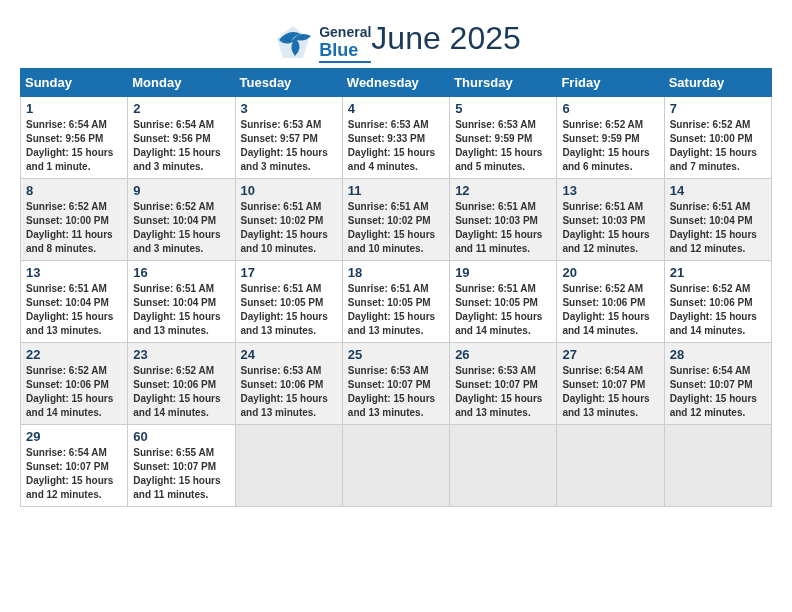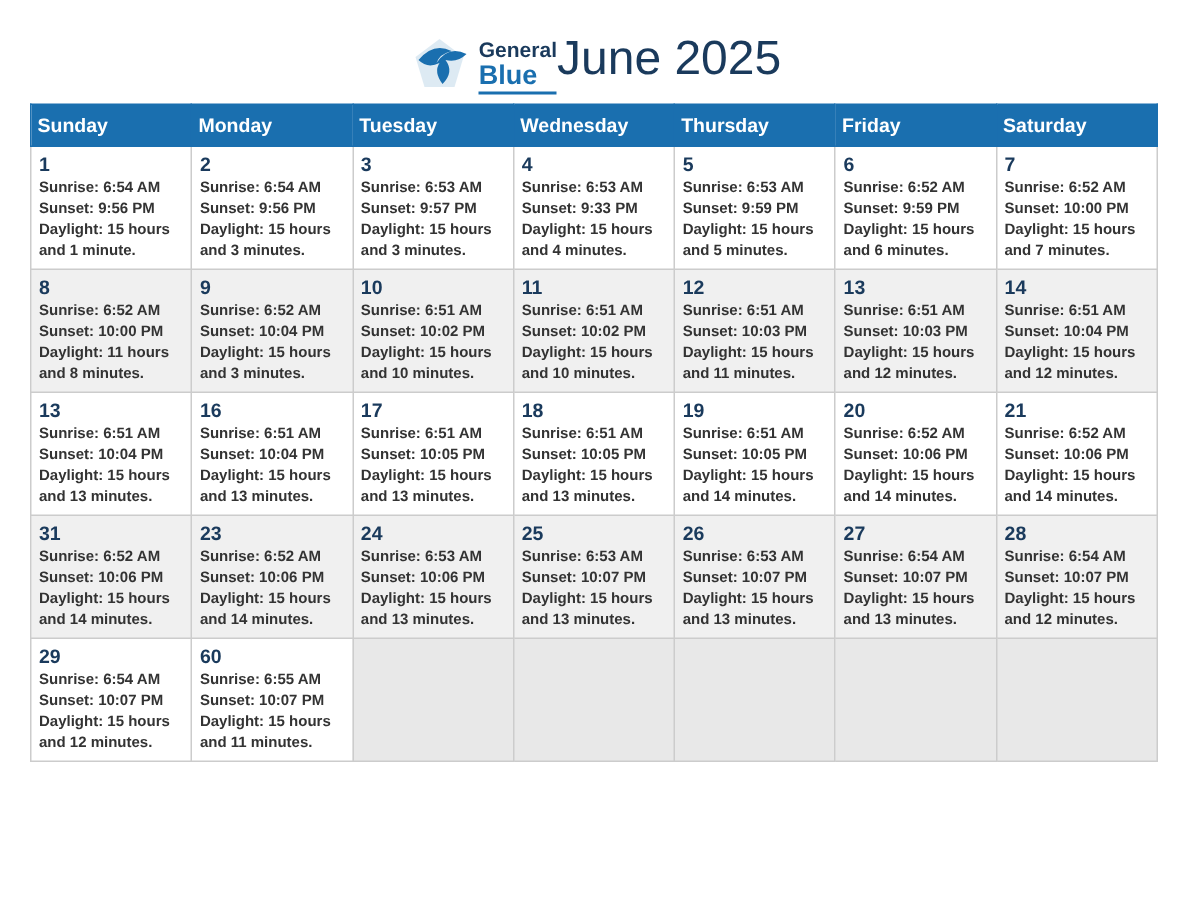--- a/index.html
+++ b/index.html
@@ -217,21 +217,21 @@
             <span class="day-num">20</span>
             <div class="day-info"><span>Sunrise: 6:52 AM</span><br><span>Sunset: 10:06 PM</span><br><span>Daylight: 15 hours and 14 minutes.</span></div>
           </td>
           <td>
             <span class="day-num">21</span>
             <div class="day-info"><span>Sunrise: 6:52 AM</span><br><span>Sunset: 10:06 PM</span><br><span>Daylight: 15 hours and 14 minutes.</span></div>
           </td>
         </tr>
         <tr>
           <td>
-            <span class="day-num">31</span>
+            <span class="day-num">22</span>
             <div class="day-info"><span>Sunrise: 6:52 AM</span><br><span>Sunset: 10:06 PM</span><br><span>Daylight: 15 hours and 14 minutes.</span></div>
           </td>
           <td>
             <span class="day-num">23</span>
             <div class="day-info"><span>Sunrise: 6:52 AM</span><br><span>Sunset: 10:06 PM</span><br><span>Daylight: 15 hours and 14 minutes.</span></div>
           </td>
           <td>
             <span class="day-num">24</span>
             <div class="day-info"><span>Sunrise: 6:53 AM</span><br><span>Sunset: 10:06 PM</span><br><span>Daylight: 15 hours and 13 minutes.</span></div>
           </td>

